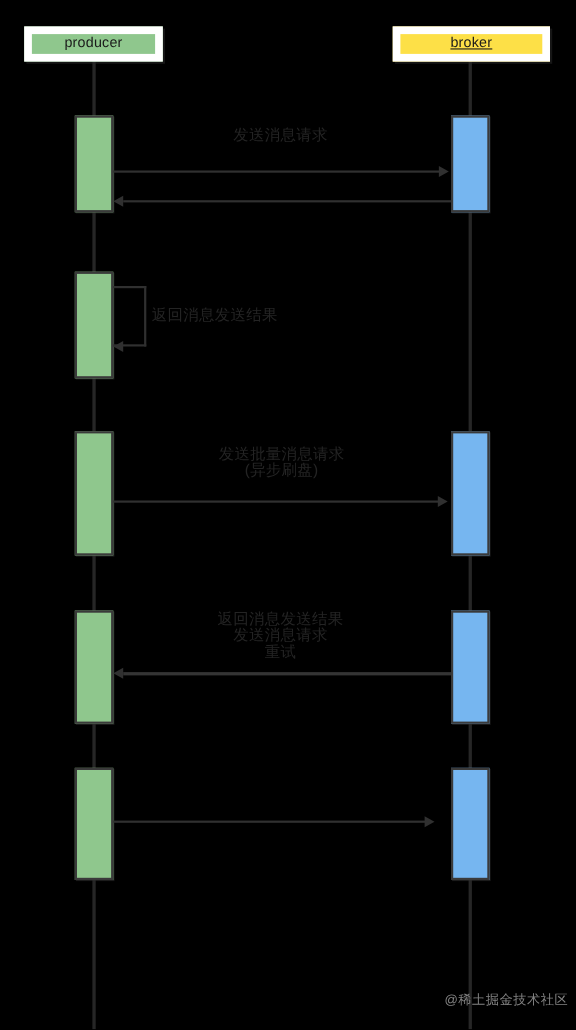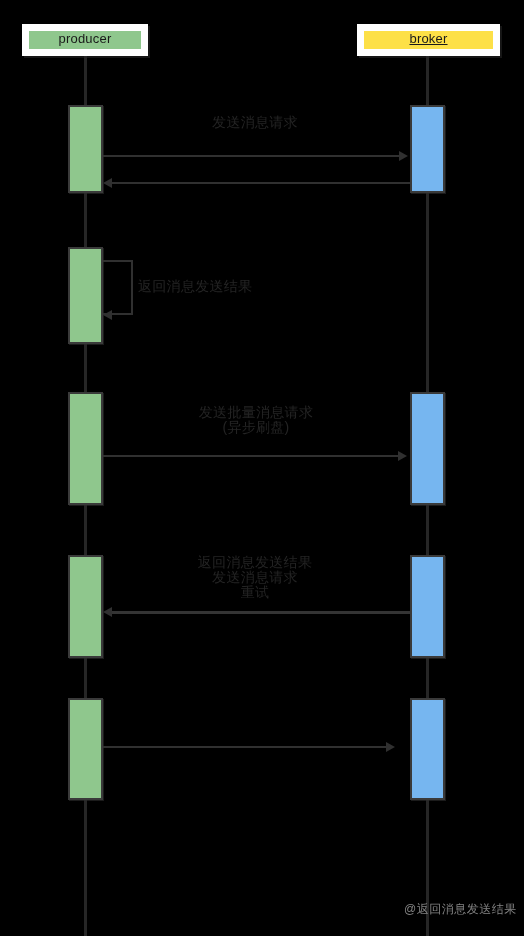--- a/index.html
+++ b/index.html
@@ -144,15 +144,15 @@
 
   <div class="msg-label" style="left:160px; top:555px; width:190px;">返回消息发送结果
 发送消息请求
 重试</div>
   <div class="msg-line thick" style="left:112px; top:611px; width:298px;"></div>
   <div class="arrowhead left" style="left:103px; top:607px;"></div>
 
   <div class="msg-line" style="left:103px; top:746px; width:285px;"></div>
   <div class="arrowhead right" style="left:386px; top:742px;"></div>
 
-  <div class="watermark" style="left:404px; top:901px;">@返回消息发送结果</div>
+  <div class="watermark" style="left:404px; top:901px;">@稀土掘金技术社区</div>
 
 </div>
 
 </body></html>

